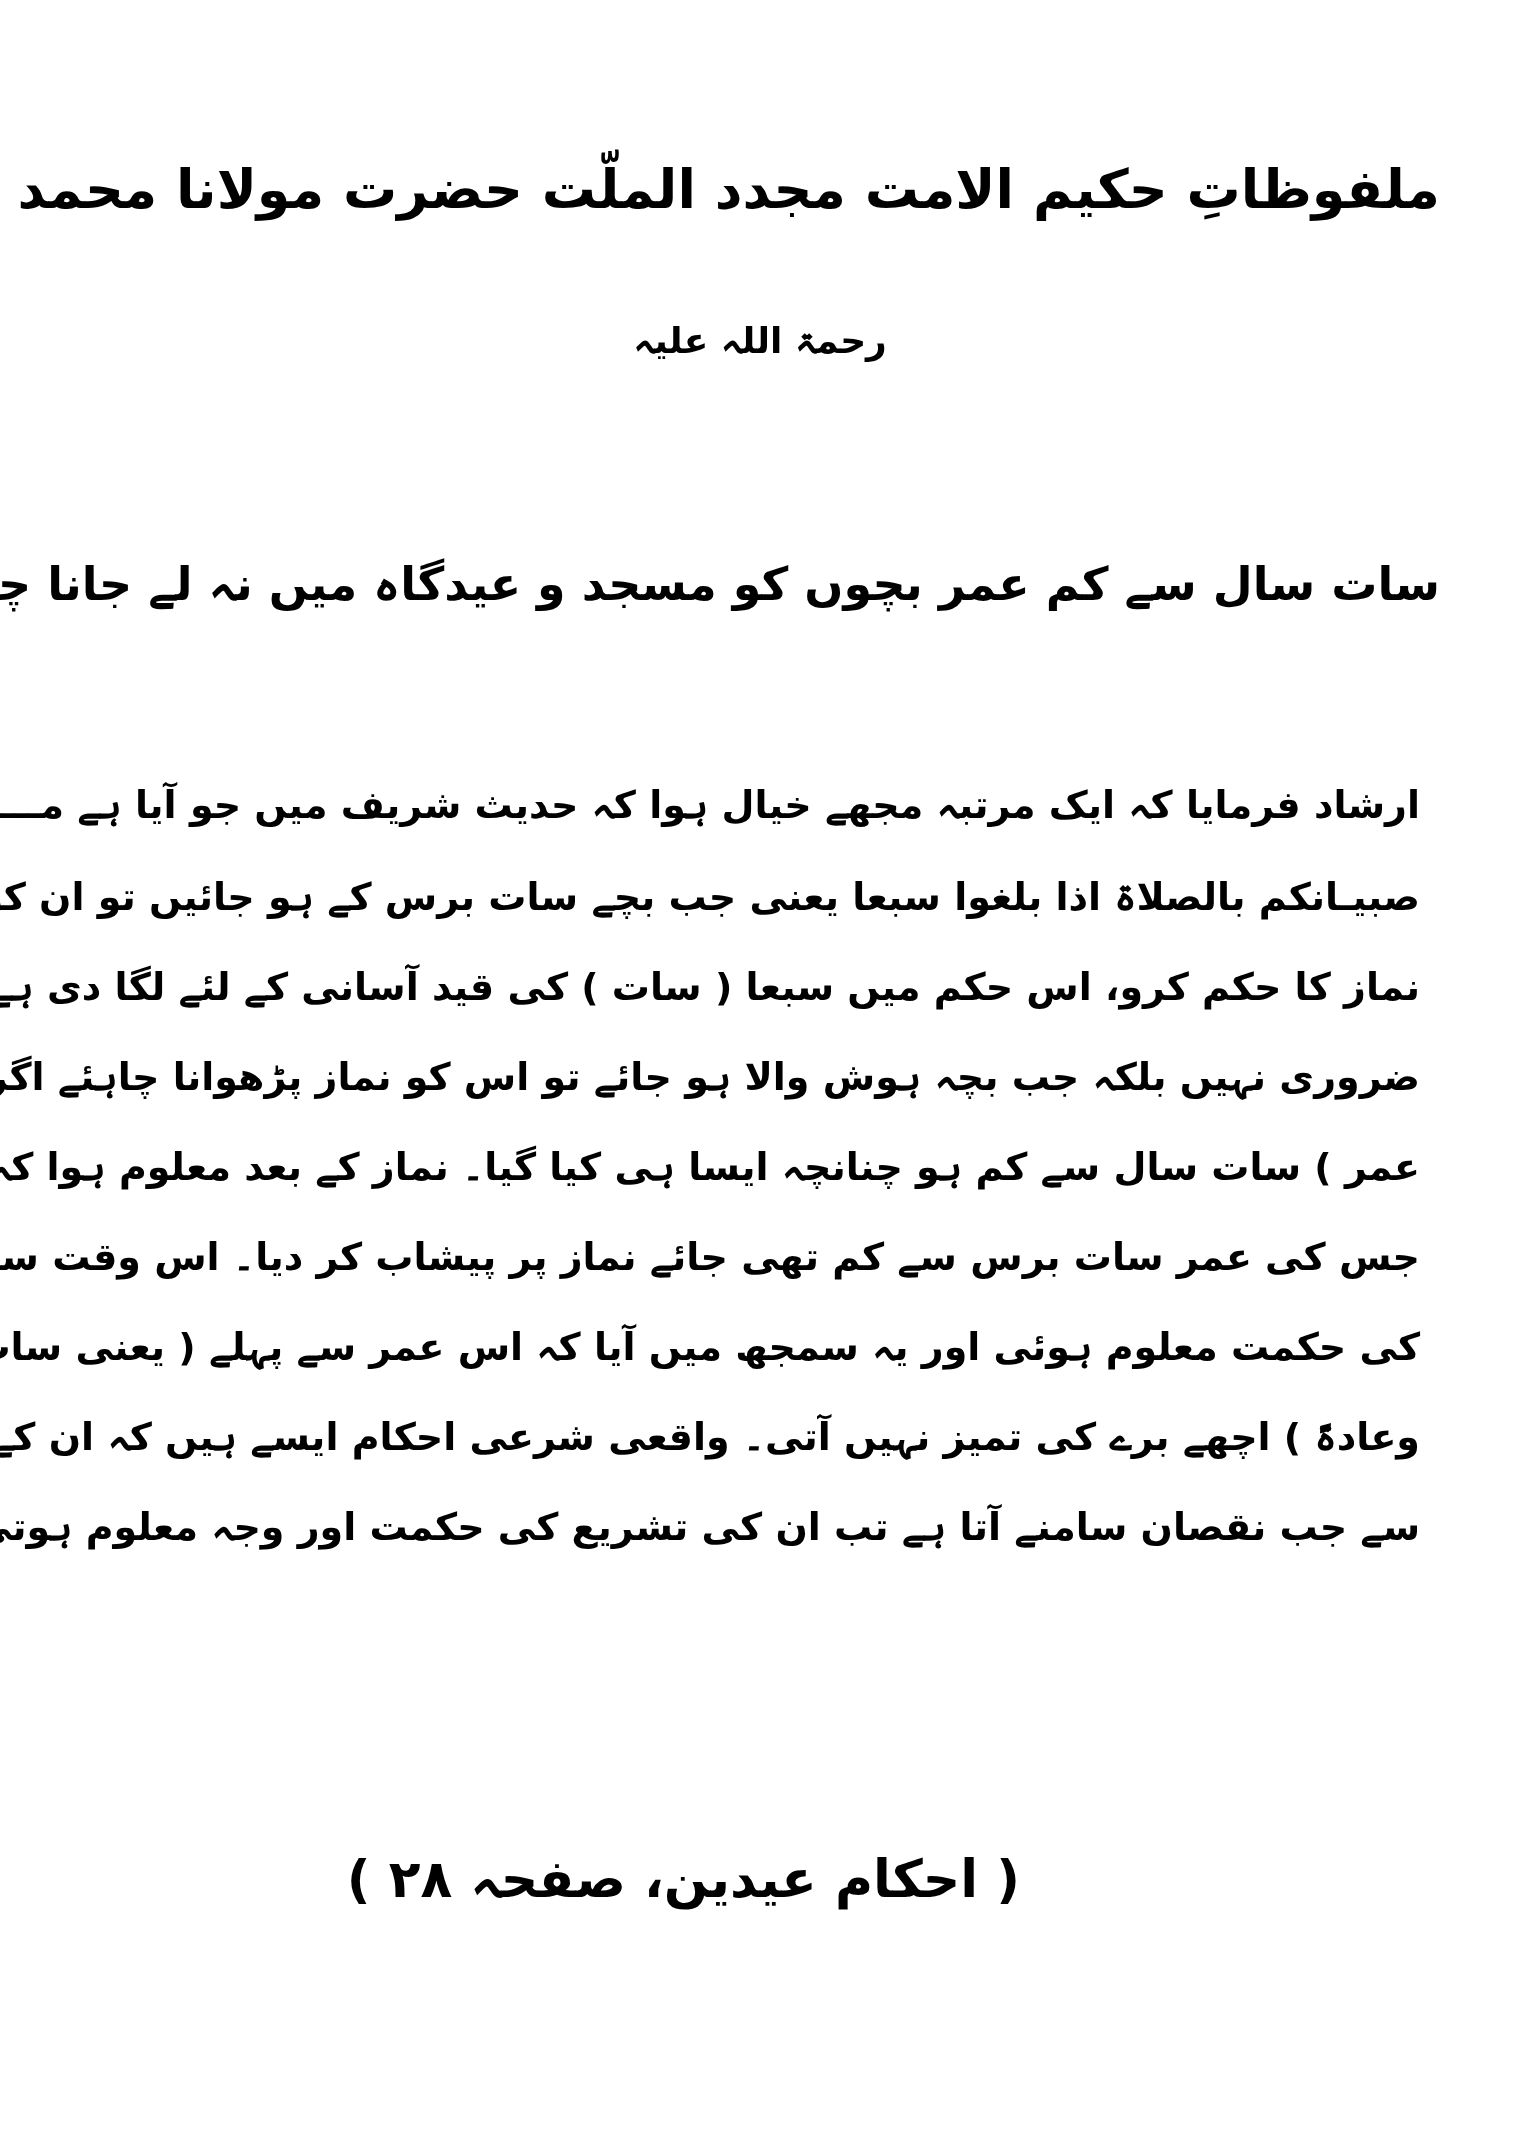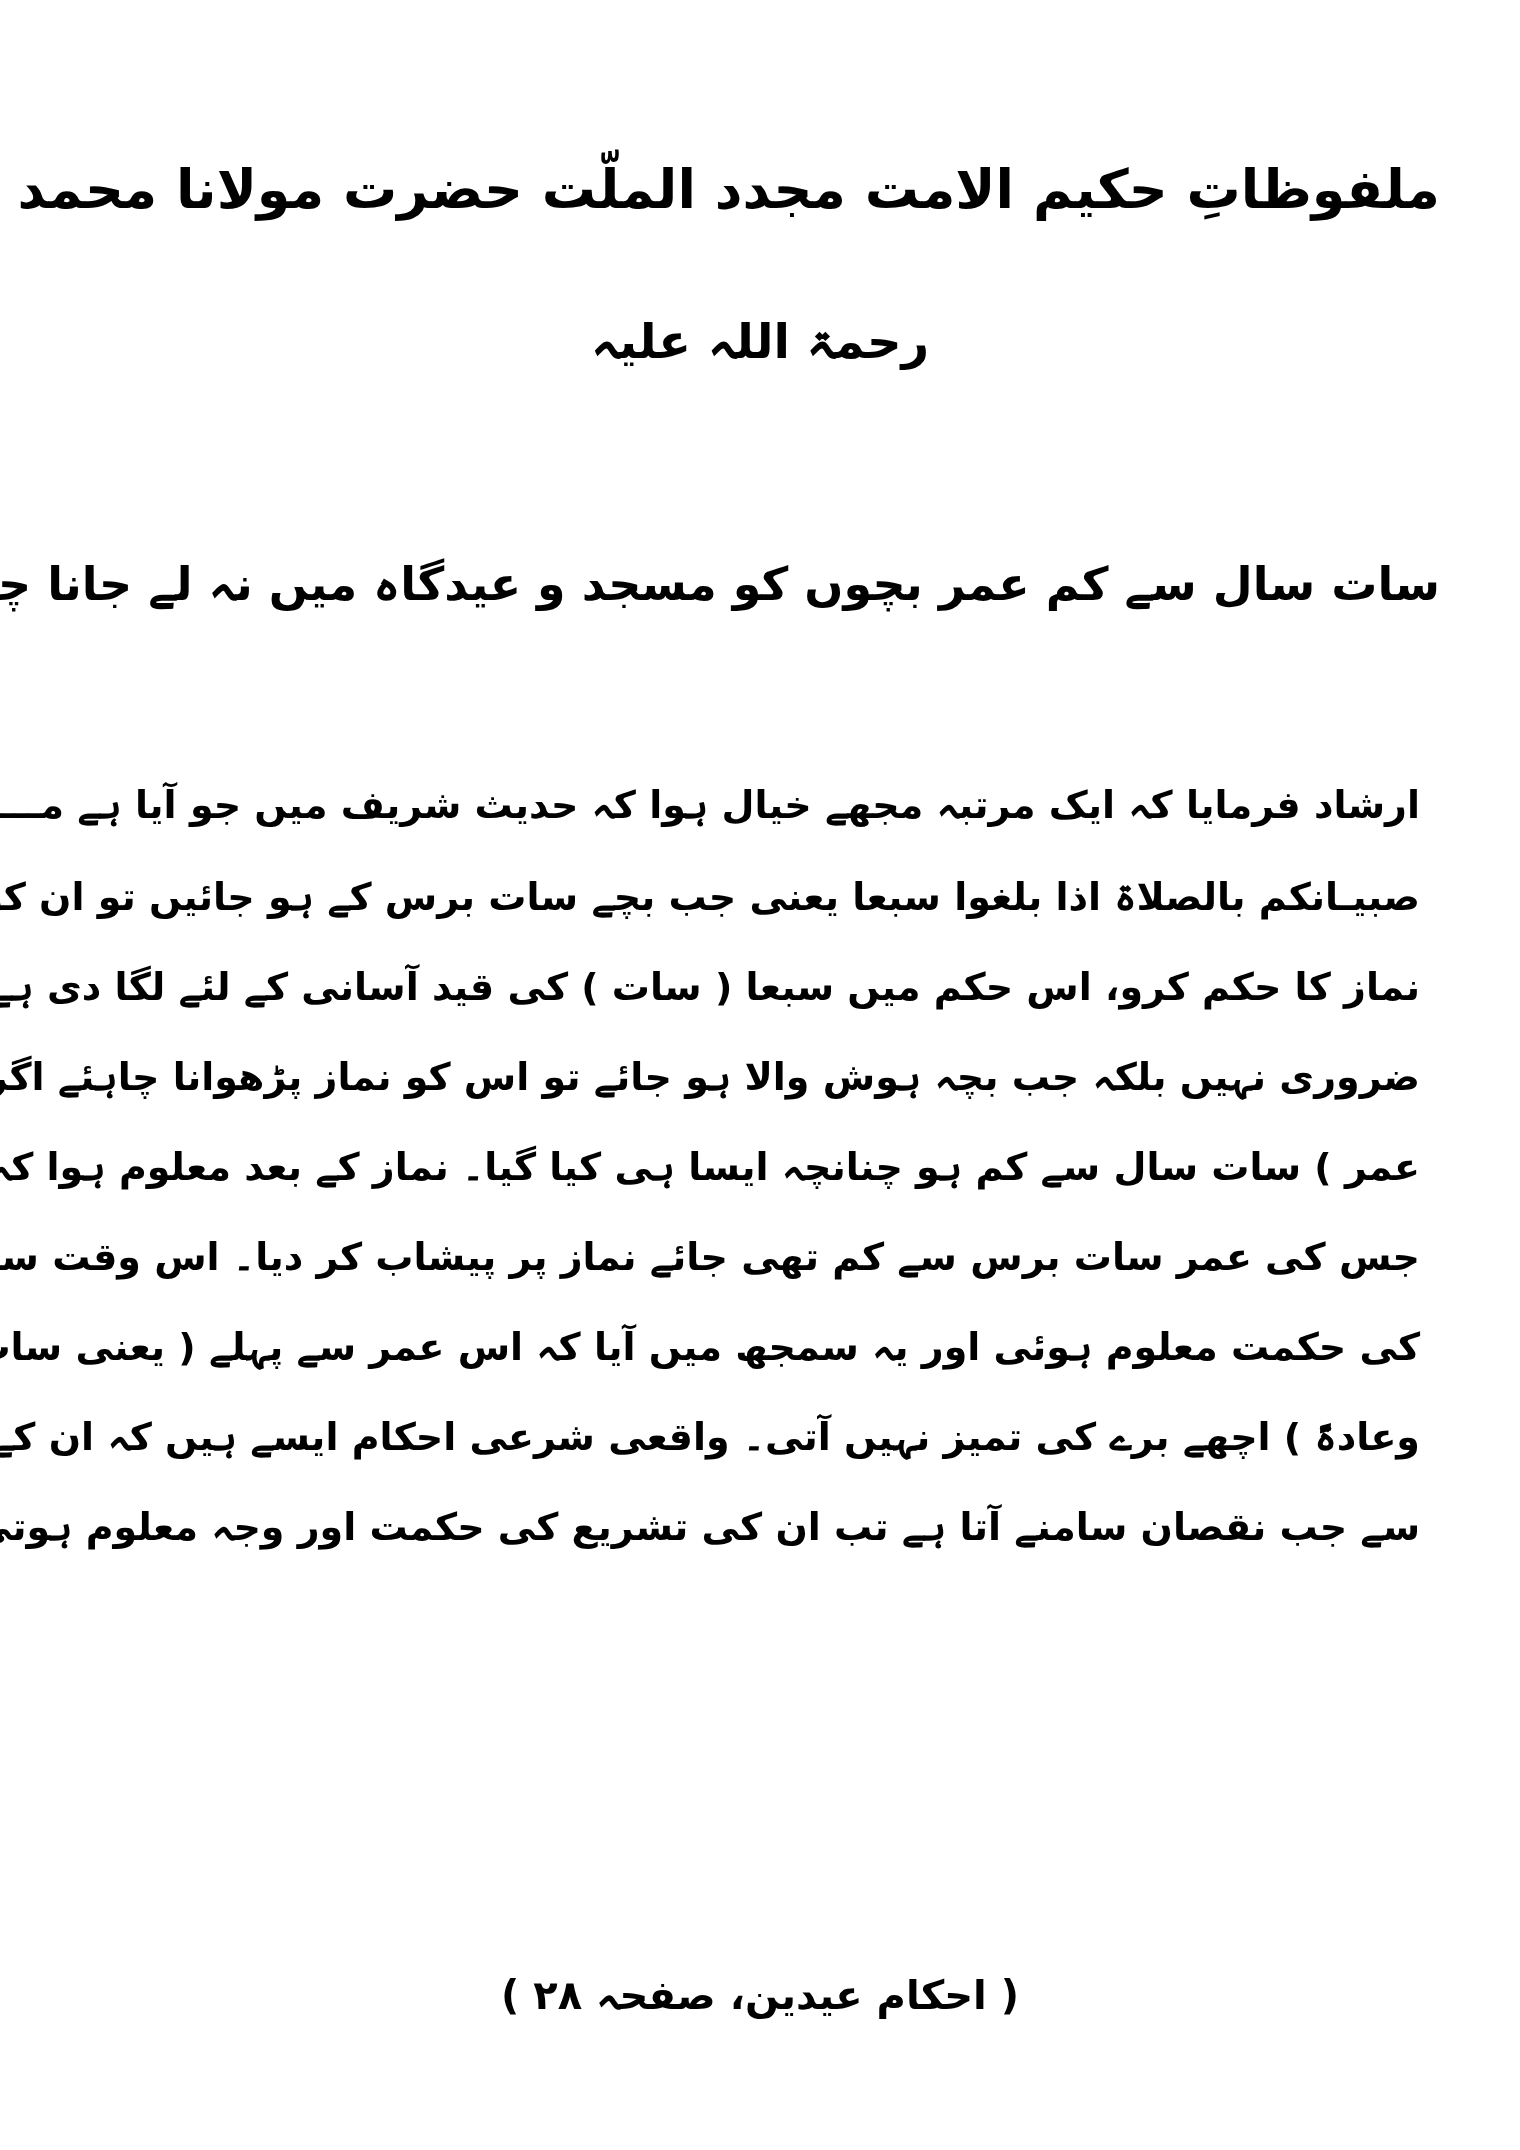--- a/index.html
+++ b/index.html
@@ -32,21 +32,21 @@
       white-space: nowrap;
     }
     #title1 {
       top: 150px;
       font-size: 54px;
       line-height: 80px;
       letter-spacing: -1px;
     }
     #title2 {
       top: 305px;
-      font-size: 48px;
+      font-size: 36px;
       line-height: 72px;
     }
     #heading {
       top: 548px;
       font-size: 46px;
       line-height: 72px;
     }
     .body-text {
       position: absolute;
       left: 98px;
@@ -68,24 +68,24 @@
       font-weight: bold;
     }
     .body-line.last {
       text-align-last: right;
       width: 1262px;
     }
     #citation {
       position: absolute;
       left: 500px;
       width: 520px;
-      top: 1960px;
+      top: 1844px;
       text-align: center;
       direction: rtl;
-      font-size: 40px;
+      font-size: 52px;
       line-height: 70px;
       font-weight: bold;
       white-space: nowrap;
     }
   </style>
 </head>
 <body>
 
 <div class="page">
 

